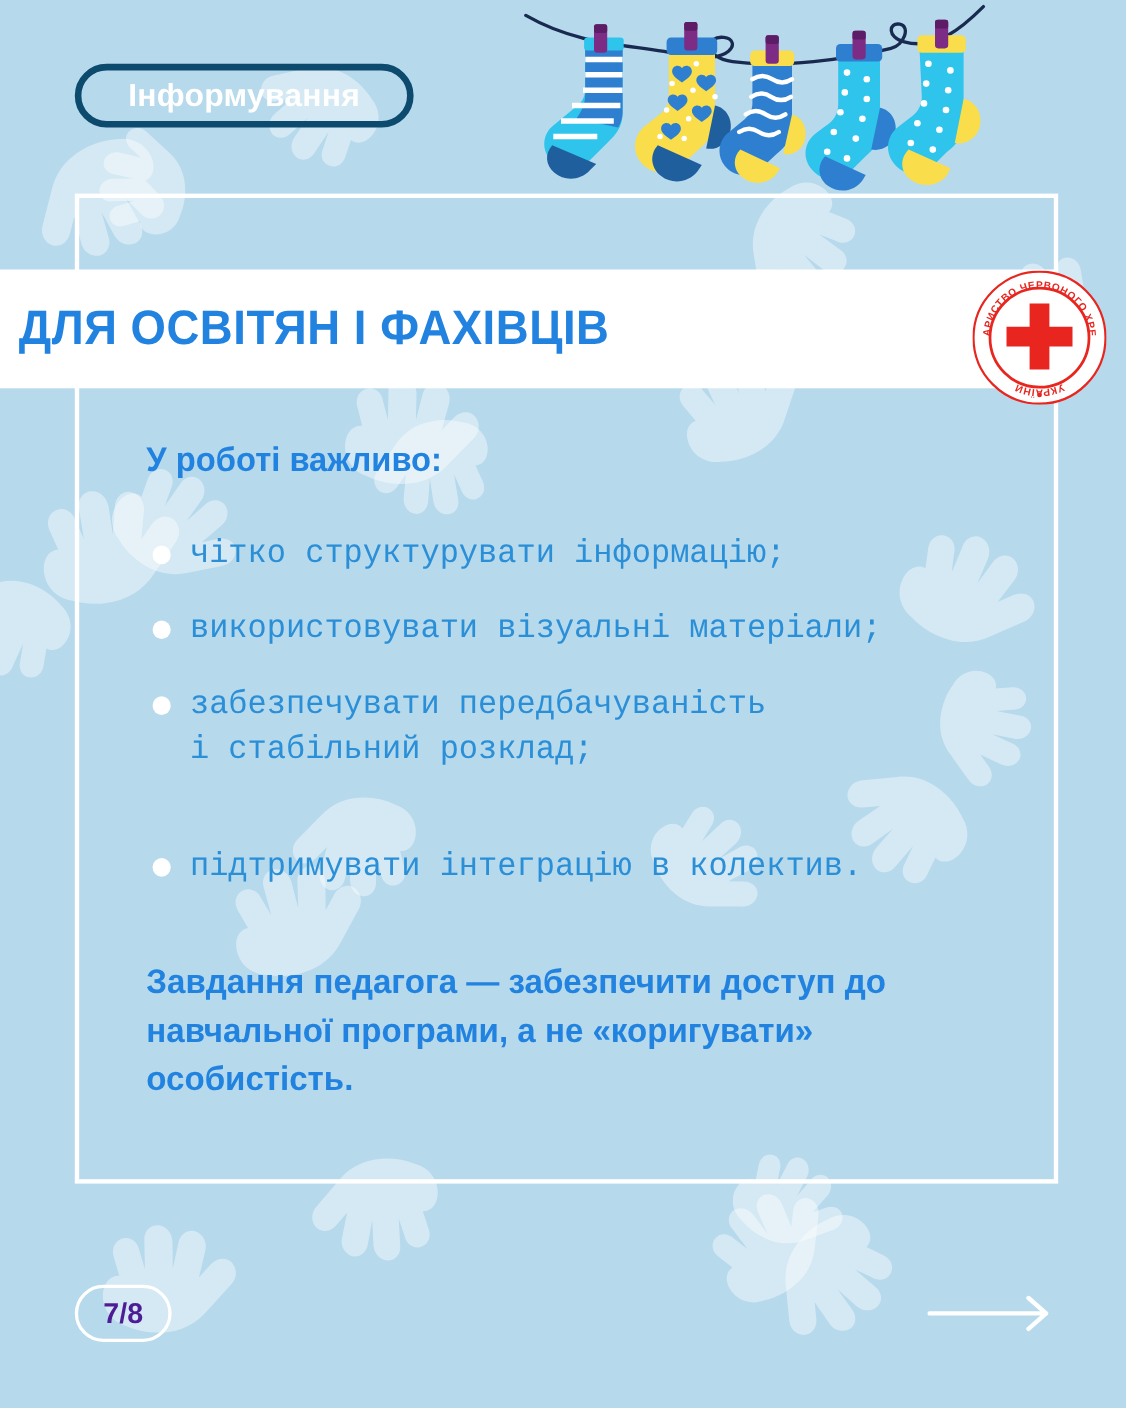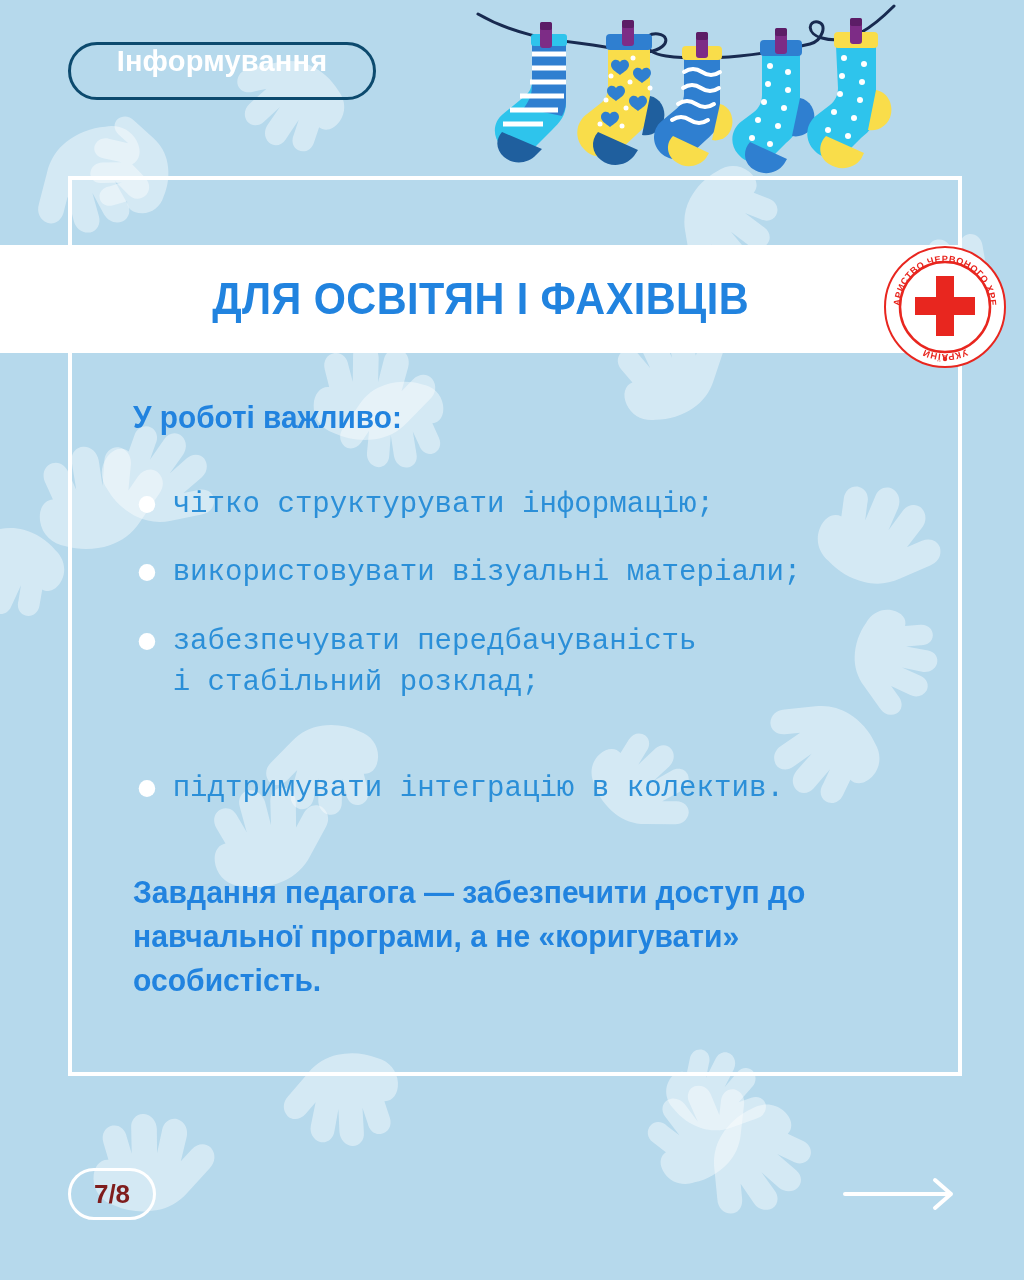--- a/index.html
+++ b/index.html
@@ -36,28 +36,28 @@
     top: -4px;
     width: 430px;
     height: 180px;
     z-index: 3;
   }
 
   
   #topic-badge {
     position: absolute;
     left: 68px;
-    top: 42px;
+    top: 58px;
     width: 308px;
     height: 58px;
-    border: 3px solid #0c4a6e;
+    border: 6px solid #0c4a6e;
     border-radius: 30px;
     z-index: 4;
     display: flex;
-    align-items: flex-start;
+    align-items: center;
     justify-content: center;
   }
   #topic-badge .label {
     color: #ffffff;
     font-size: 29px;
     font-weight: 700;
     letter-spacing: 0.2px;
     white-space: nowrap;
   }
 
@@ -76,21 +76,21 @@
   #title-banner {
     position: absolute;
     left: 0;
     top: 245px;
     width: 962px;
     height: 108px;
     background: #ffffff;
     z-index: 5;
     display: flex;
     align-items: center;
-    justify-content: center;
+    justify-content: flex-start;
   }
   #title-banner .title {
     color: #2183df;
     font-size: 44px;
     font-weight: 700;
     letter-spacing: 0.5px;
     transform: scaleX(0.94);
     white-space: nowrap;
   }
 
@@ -168,21 +168,21 @@
     width: 88px;
     height: 52px;
     border: 3px solid #ffffff;
     border-radius: 26px;
     z-index: 4;
     display: flex;
     align-items: center;
     justify-content: center;
   }
   #page-indicator .num {
-    color: #7f1d1d;
+    color: #4c1d95;
     font-size: 26px;
     font-weight: 700;
   }
   #next-arrow {
     position: absolute;
     left: 843px;
     top: 1172px;
     width: 115px;
     height: 44px;
     z-index: 4;

